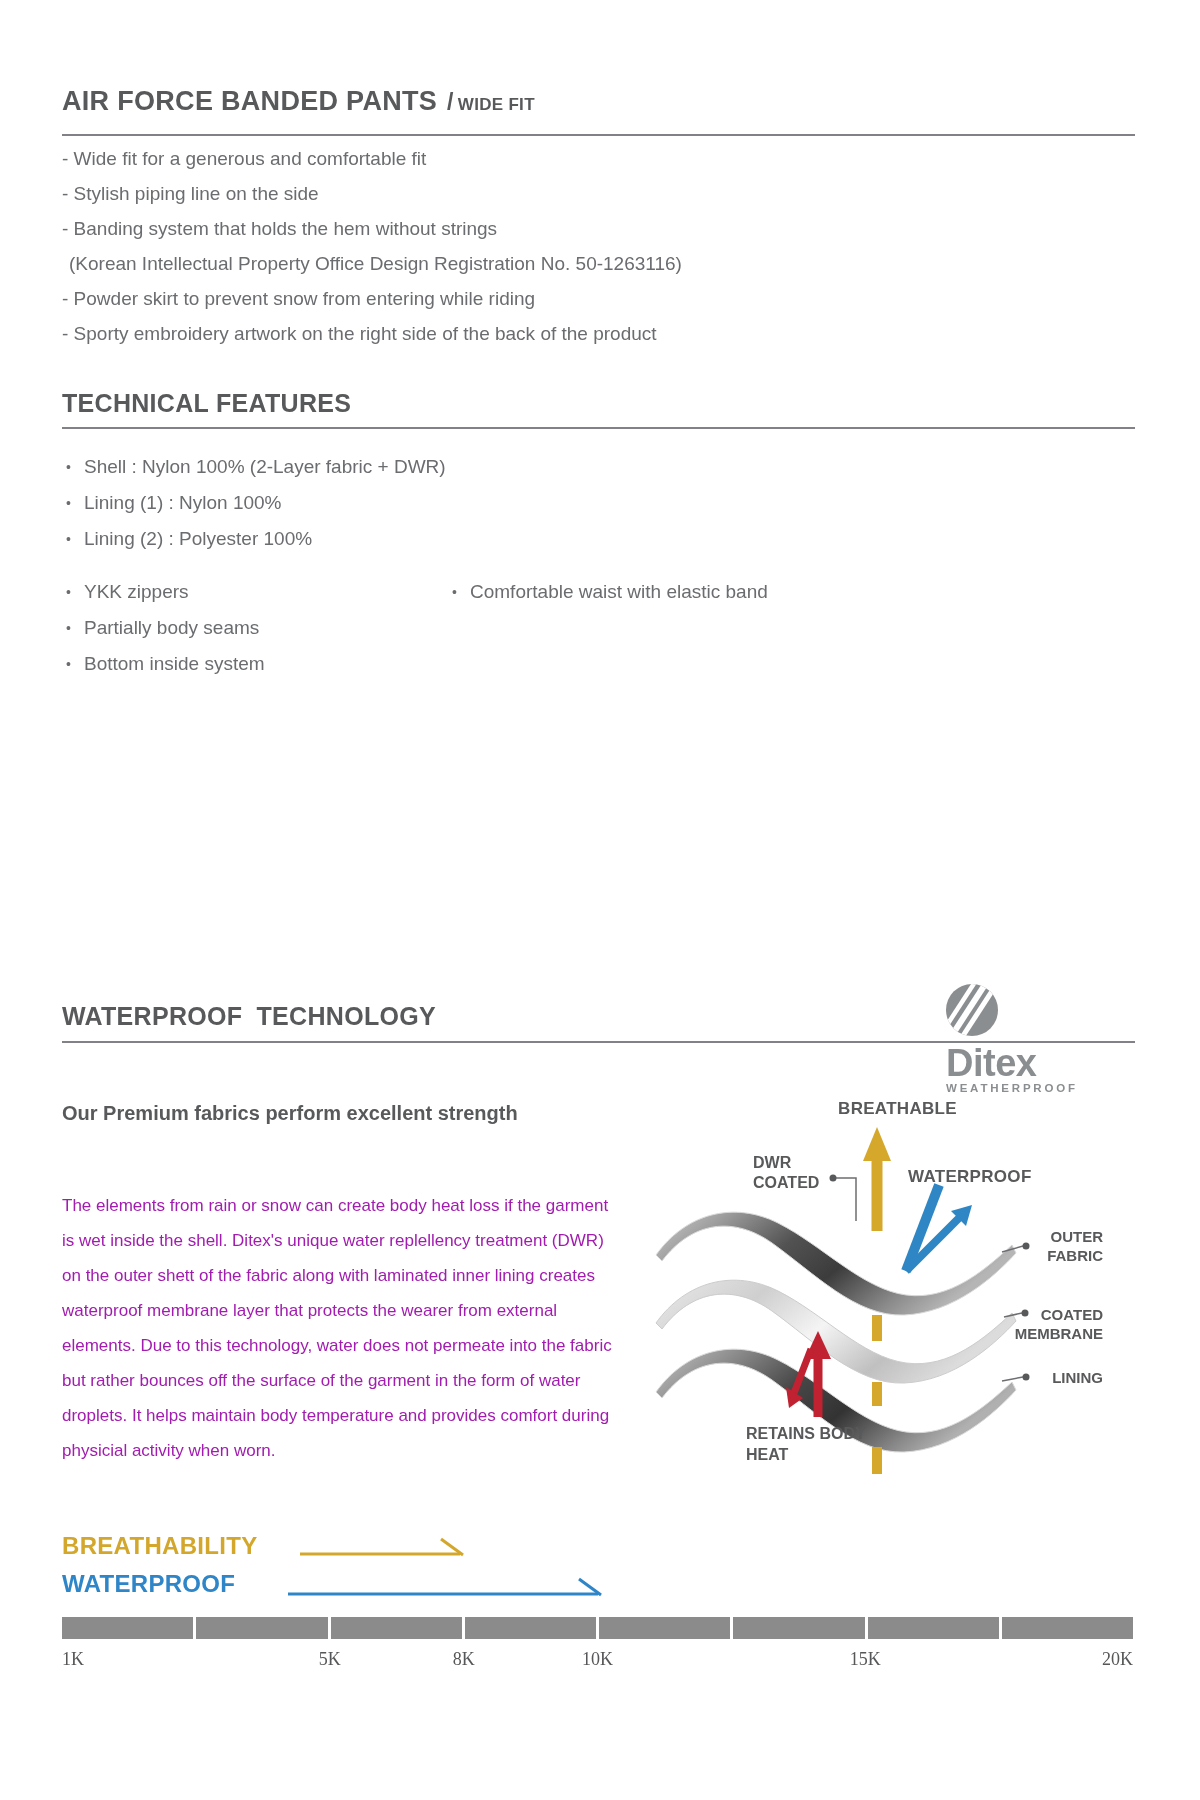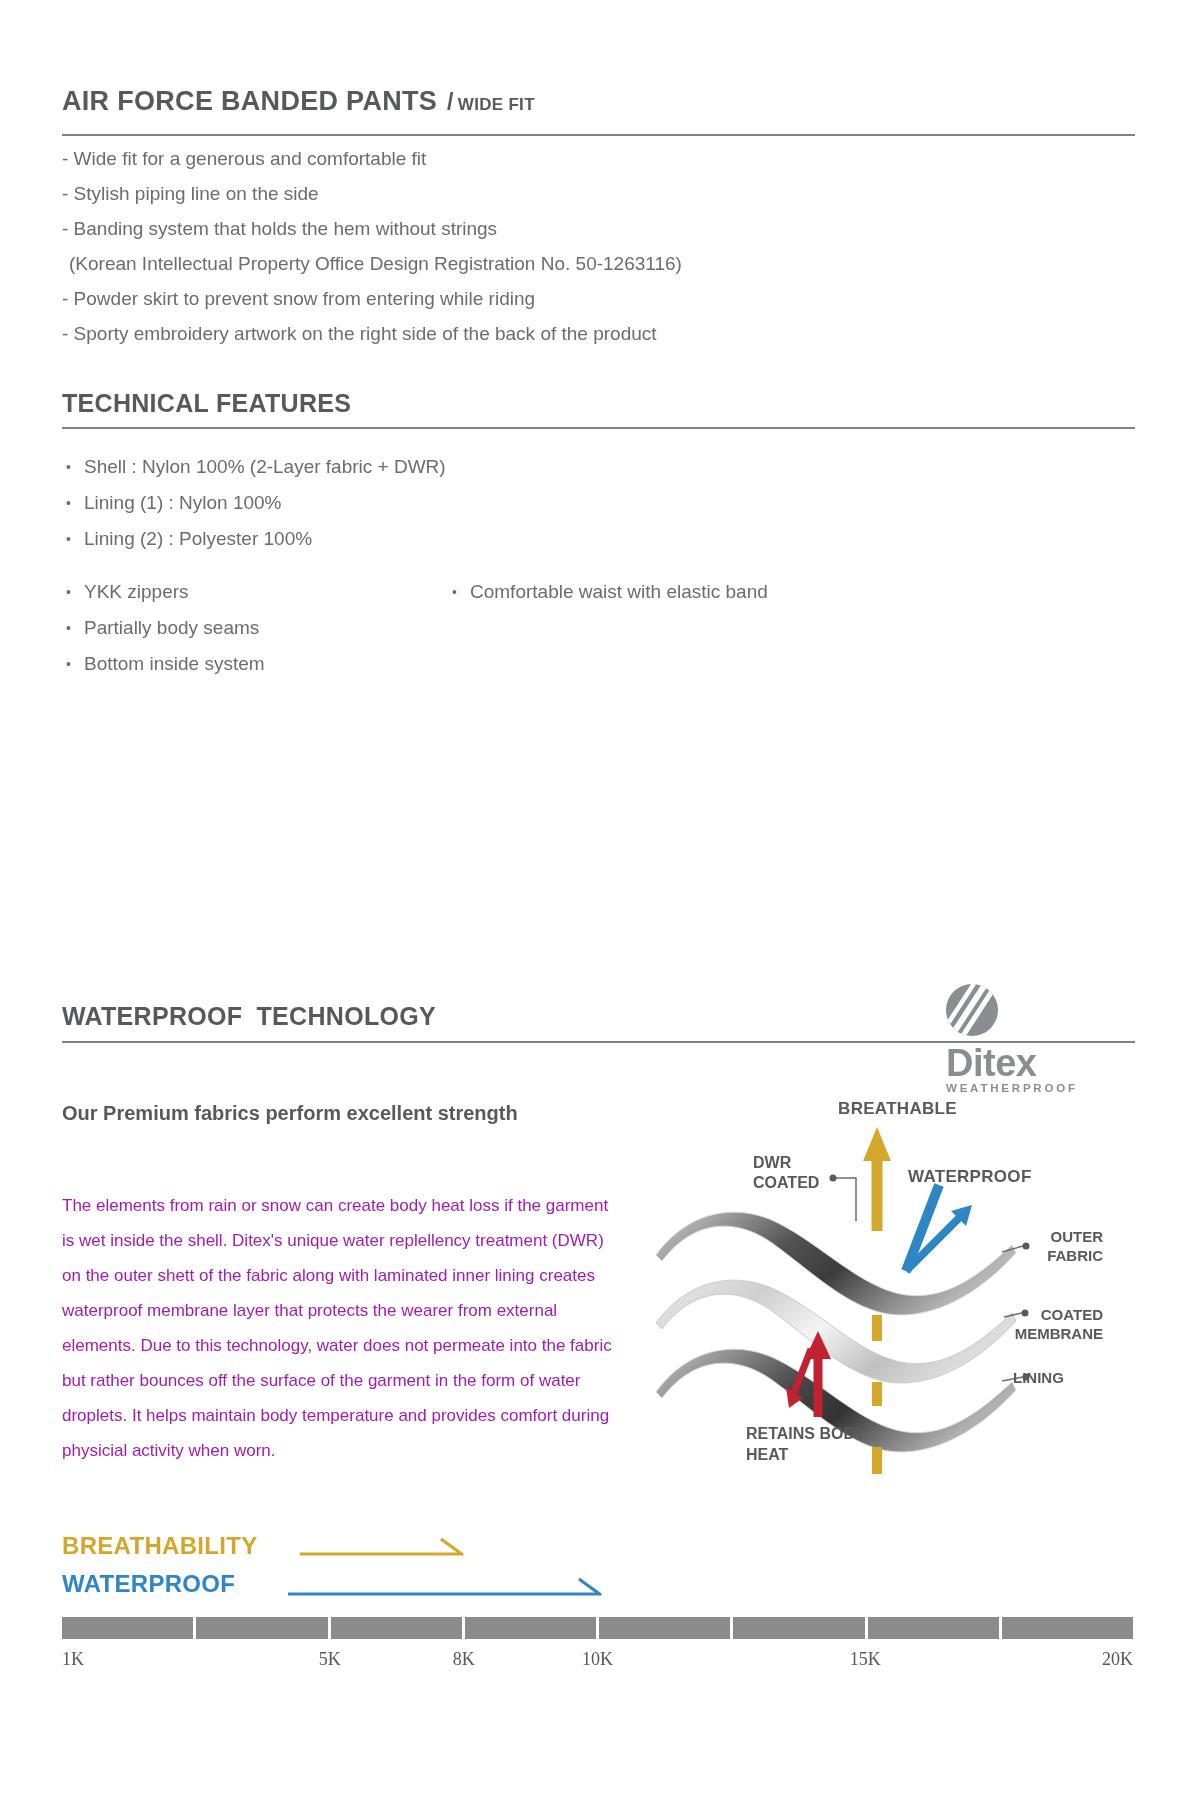--- a/index.html
+++ b/index.html
@@ -41,21 +41,21 @@
 
   
   #diagram { position:absolute; left:650px; top:1085px; width:495px; height:400px; }
   #diagram svg.shapes { position:absolute; left:0; top:0; }
   .d-label { position:absolute; font-weight:bold; color:#58595B; }
   .d-breathable { left:165px; top:14px; width:165px; text-align:center; font-size:17px; letter-spacing:.3px; }
   .d-dwr        { left:96px;  top:68px;  width:80px;  font-size:16px; line-height:20px;margin-left:7px; }
   .d-wp         { left:258px; top:82px;  font-size:17px; letter-spacing:.3px; white-space:nowrap; }
   .d-outer      { right:42px; top:142px; width:90px;  text-align:right; font-size:15px; line-height:19px; }
   .d-membrane   { right:42px; top:220px; width:110px; text-align:right; font-size:15px; line-height:19px; }
-  .d-lining     { right:42px; top:284px; width:90px;  text-align:left; font-size:15px; }
+  .d-lining     { right:42px; top:284px; width:90px;  text-align:right; font-size:15px; }
   .d-retains    { left:96px;  top:338px; width:120px; font-size:16px; line-height:21px; }
 
   
   #breath-label { position:absolute; left:62px; top:1532px; font-size:24px; font-weight:bold; color:#D3A72C; letter-spacing:.3px; }
   #wpf-label    { position:absolute; left:62px; top:1570px; font-size:24px; font-weight:bold; color:#2E85C7; letter-spacing:.3px; }
   #breath-arrow { position:absolute; left:300px; top:1536px; }
   #wpf-arrow    { position:absolute; left:286px; top:1576px; }
 
   
   #scale-bar { position:absolute; left:62px; top:1617px; width:1071px; height:22px; display:flex; gap:3px; }

